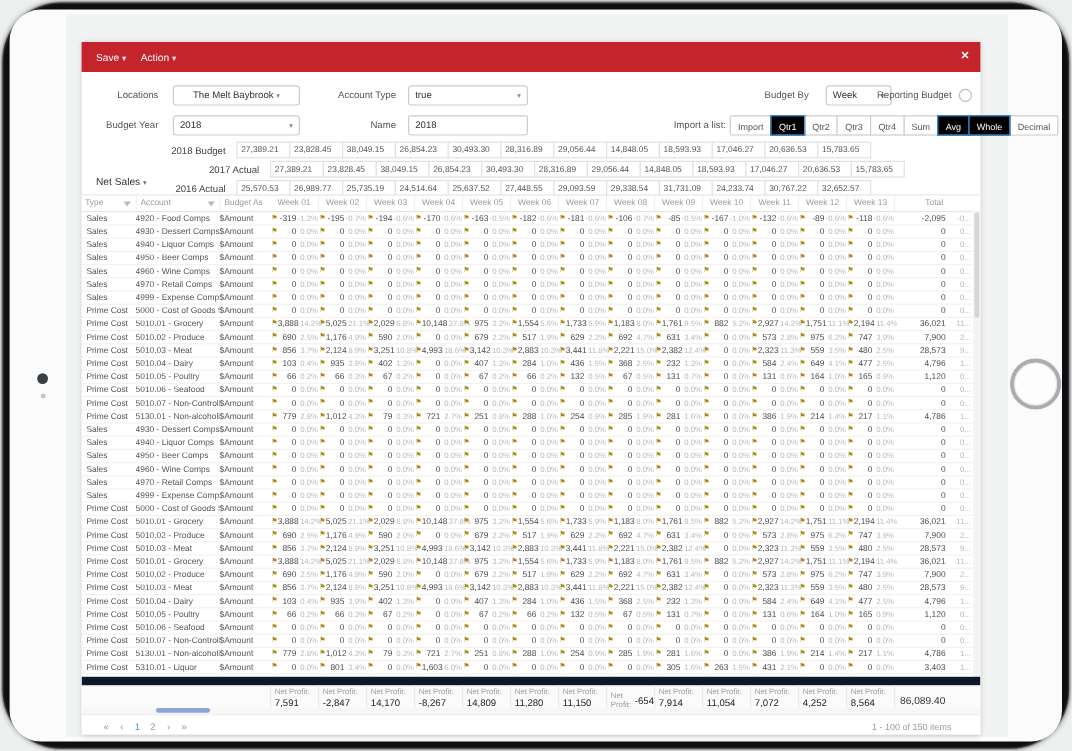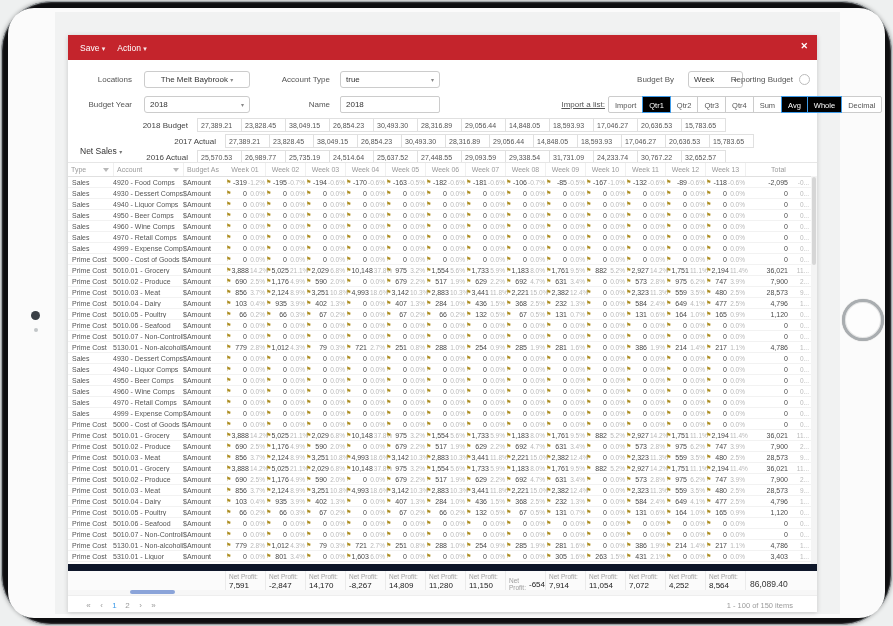--- a/index.html
+++ b/index.html
@@ -124,21 +124,21 @@
 
       <span class="lbl" style="left:0;width:64px;top:65px;">Budget Year</span>
       <div class="sel" style="left:76px;top:61px;width:106px;">
         <span>2018</span>
           <span class="caret">▾</span>
       </div>
       <span class="lbl" style="left:200px;width:62px;top:65px;">Name</span>
       <div class="inp" style="left:272px;top:61px;width:100px;">
           <span>2018</span>
         </div>
-      <span class="lbl" style="left:487px;width:50px;top:65px;text-decoration:underline;">Import a list:</span>
+      <span class="lbl" style="left:487px;width:50px;top:65px;">Import a list:</span>
       <div class="impgrp" style="left:541px;top:61px;">
           <span class="imp-btn">Import</span>
           <span class="imp-btn active">Qtr1</span>
           <span class="imp-btn">Qtr2</span>
           <span class="imp-btn">Qtr3</span>
           <span class="imp-btn">Qtr4</span>
           <span class="imp-btn">Sum</span>
           <span class="imp-btn active">Avg</span>
           <span class="imp-btn active">Whole</span>
           <span class="imp-btn">Decimal</span>

